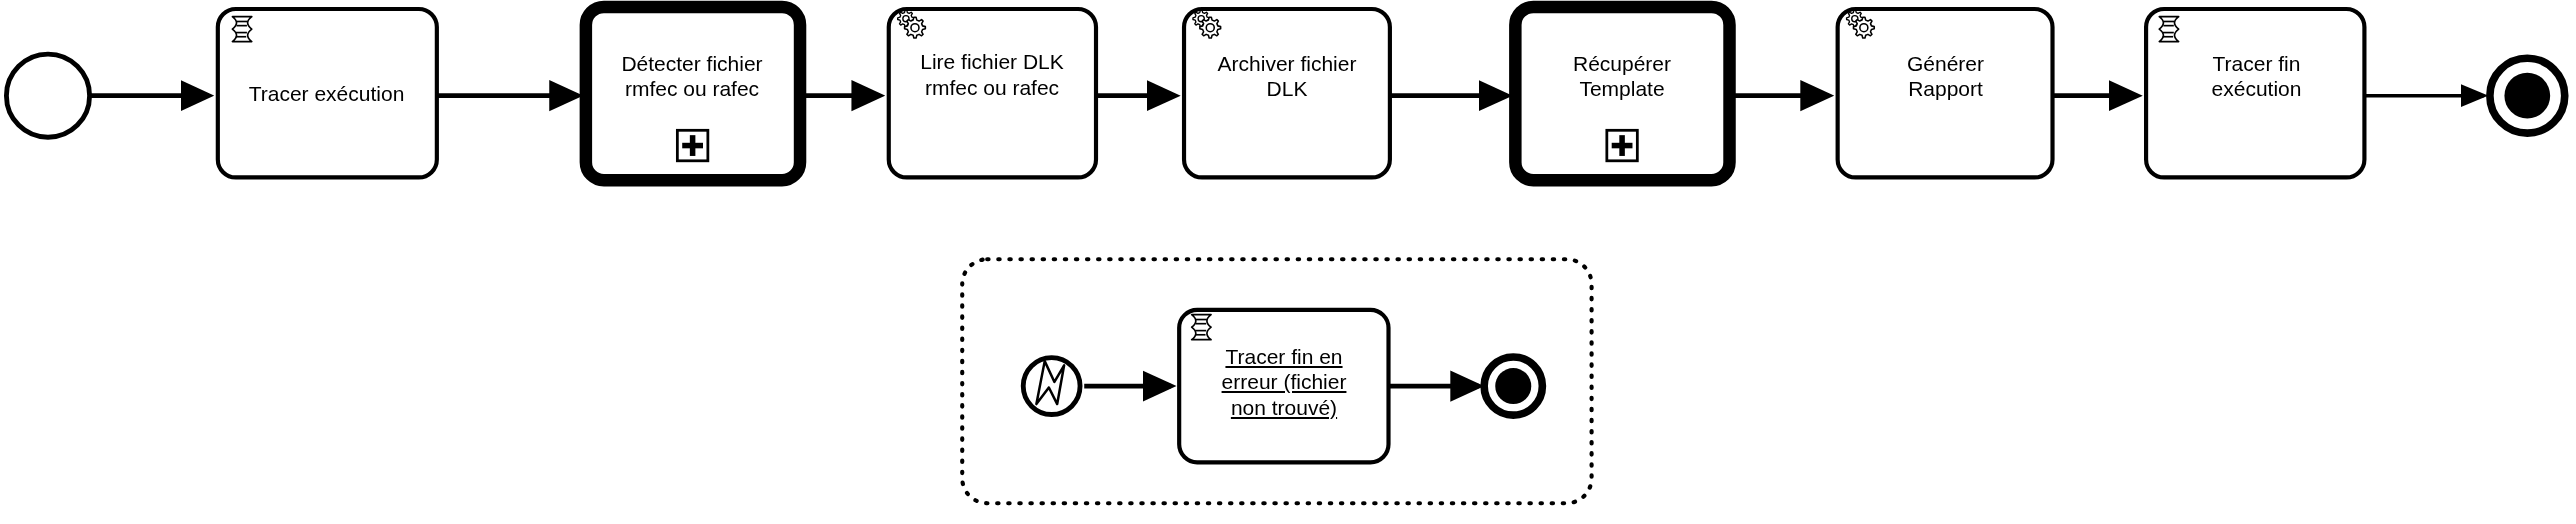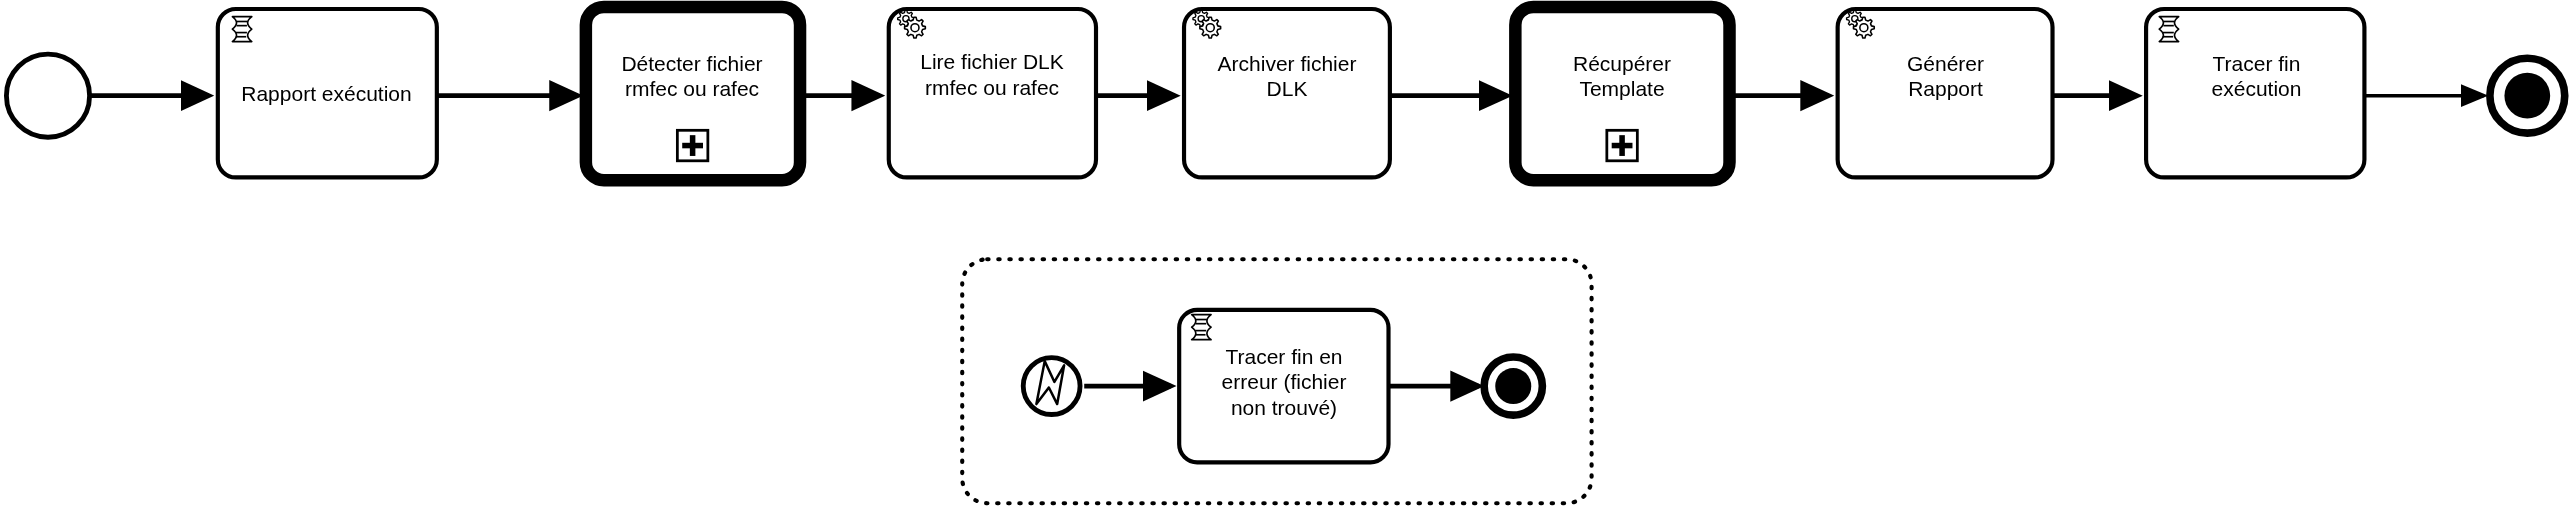--- a/index.html
+++ b/index.html
@@ -33,20 +33,21 @@
     color: #000000;
     font-family: "Liberation Sans", sans-serif;
     font-size: 21px;
     line-height: 1.22;
     white-space: pre-line;
     pointer-events: none;
   }
   .node-label.err {
     align-items: flex-start;
     padding-top: 2.8px;
+    text-decoration: underline;
   }
 </style>
 </head>
 <body>
 
 <div id="canvas">
 
   <svg class="layer" viewBox="0 0 3714 756" xmlns="http://www.w3.org/2000/svg">
     <defs>
       <marker id="arrow" viewBox="0 0 12 12" refX="10" refY="6" markerWidth="7" markerHeight="7" orient="auto-start-reverse">
@@ -142,21 +143,21 @@
 
     <rect x="1700" y="447" width="302" height="220" rx="26" ry="26" fill="#ffffff" stroke="#000000" stroke-width="6"></rect>
     <use href="#scriptIcon" x="1712" y="452" width="40" height="40"></use>
 
     <g>
       <circle cx="2182" cy="557" r="42" fill="#ffffff" stroke="#000000" stroke-width="11"></circle>
       <circle cx="2182" cy="557" r="26" fill="#000000"></circle>
     </g>
   </svg>
 
-  <div class="node-label" style="left:224px; top:9px; width:205px; height:169px;">Rapport exécution</div>
+  <div class="node-label" style="left:224px; top:9px; width:205px; height:169px;">Tracer exécution</div>
 
   <div class="node-label" style="left:592px; top:-8.3px; width:200px; height:169px;">Détecter fichier
 rmfec ou rafec</div>
 
   <div class="node-label" style="left:895px; top:-9.7px; width:194px; height:169px;">Lire fichier DLK
 rmfec ou rafec</div>
 
   <div class="node-label" style="left:1191px; top:-8.3px; width:192px; height:169px;">Archiver fichier
 DLK</div>
 

